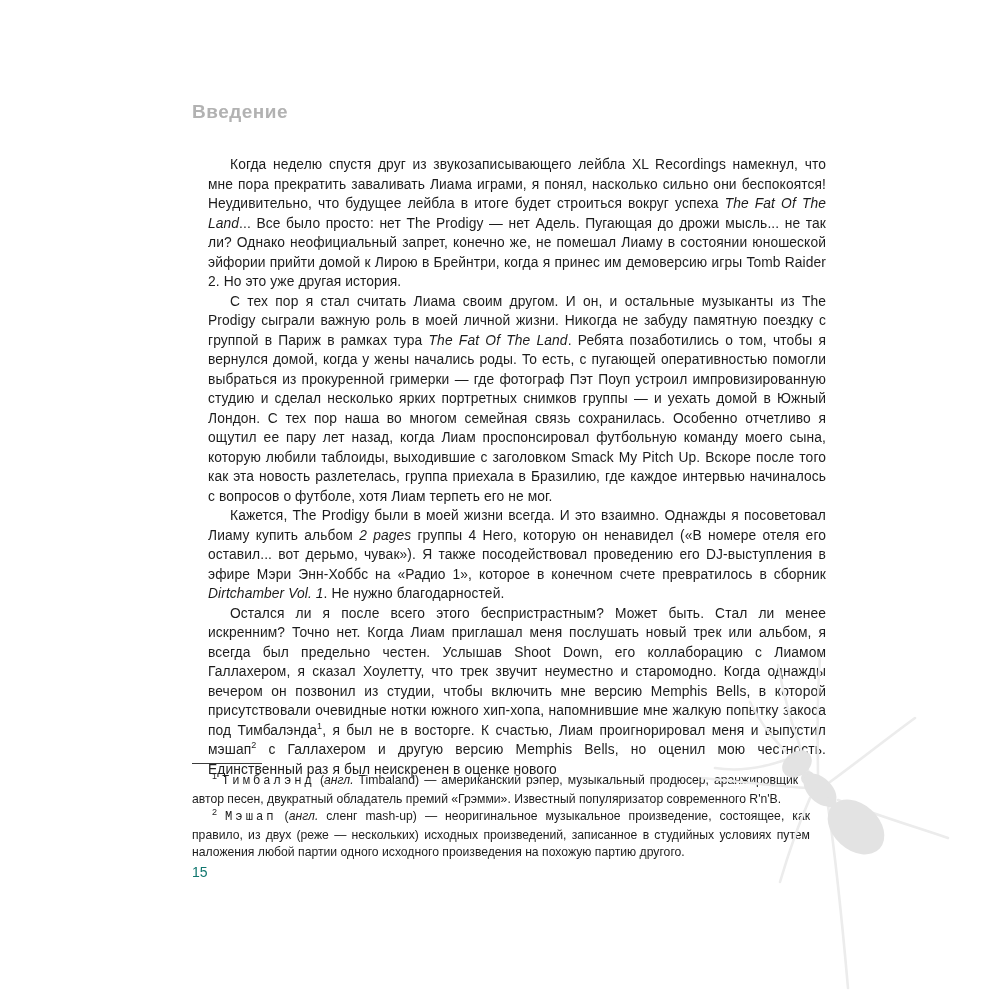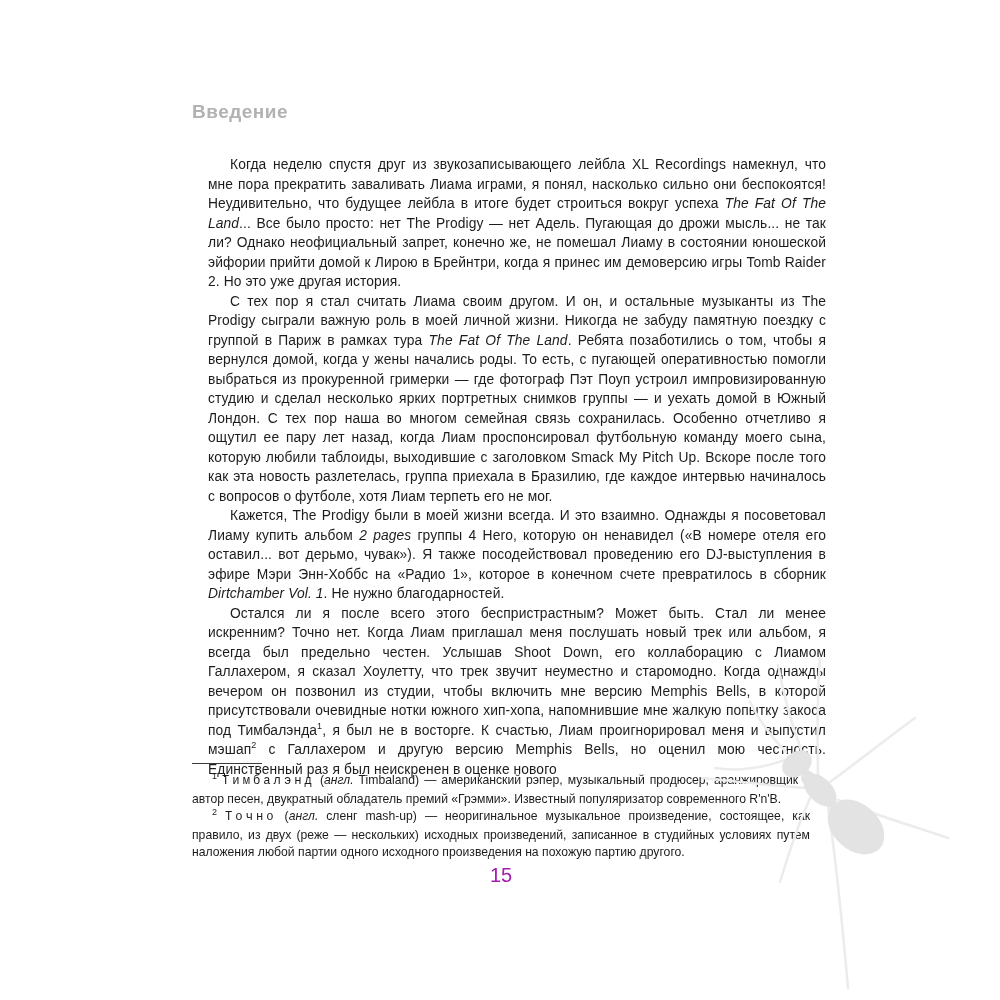--- a/index.html
+++ b/index.html
@@ -46,23 +46,23 @@
     border: 0;
     border-top: 1.3px solid #3a3a3a;
     margin: 0 0 8px 0;
   }
   .footnotes p { margin: 0; text-indent: 20px; }
   .spaced { letter-spacing: 3px; font-family: Liberation Mono, monospace; }
   em { font-style: italic; }
   .page-number {
     position: absolute;
     top: 864px; left: 192px; width: 618px;
-    text-align: center;
-    font-size: 20px;
-    color: #a21caf;
+    text-align: left;
+    font-size: 14px;
+    color: #0f766e;
   }
   .ant-wrap {
     position: absolute;
     top: 610px; left: 690px;
     width: 320px; height: 400px;
     pointer-events: none;
   }
 </style>
 </head>
 <body>
@@ -73,21 +73,21 @@
     <p><span>Когда неделю спустя друг из звукозаписывающего лейбла XL Recordings намекнул, что мне пора прекратить заваливать Лиама играми, я понял, насколько сильно они беспокоятся! Неудивительно, что будущее лейбла в итоге будет строиться вокруг успеха </span><em>The Fat Of The Land</em><span>... Все было просто: нет The Prodigy — нет Адель. Пугающая до дрожи мысль... не так ли? Однако неофициальный запрет, конечно же, не помешал Лиаму в состоянии юношеской эйфории прийти домой к Лирою в Брейнтри, когда я принес им демоверсию игры Tomb Raider 2. Но это уже другая история.</span></p>
     <p><span>С тех пор я стал считать Лиама своим другом. И он, и остальные музыканты из The Prodigy сыграли важную роль в моей личной жизни. Никогда не забуду памятную поездку с группой в Париж в рамках тура </span><em>The Fat Of The Land</em><span>. Ребята позаботились о том, чтобы я вернулся домой, когда у жены начались роды. То есть, с пугающей оперативностью помогли выбраться из прокуренной гримерки — где фотограф Пэт Поуп устроил импровизированную студию и сделал несколько ярких портретных снимков группы — и уехать домой в Южный Лондон. С тех пор наша во многом семейная связь сохранилась. Особенно отчетливо я ощутил ее пару лет назад, когда Лиам проспонсировал футбольную команду моего сына, которую любили таблоиды, выходившие с заголовком Smack My Pitch Up. Вскоре после того как эта новость разлетелась, группа приехала в Бразилию, где каждое интервью начиналось с вопросов о футболе, хотя Лиам терпеть его не мог.</span></p>
     <p><span>Кажется, The Prodigy были в моей жизни всегда. И это взаимно. Однажды я посоветовал Лиаму купить альбом </span><em>2 pages</em><span> группы 4 Hero, которую он ненавидел («В номере отеля его оставил... вот дерьмо, чувак»). Я также посодействовал проведению его DJ-выступления в эфире Мэри Энн-Хоббс на «Радио 1», которое в конечном счете превратилось в сборник </span><em>Dirtchamber Vol. 1</em><span>. Не нужно благодарностей.</span></p>
     <p><span>Остался ли я после всего этого беспристрастным? Может быть. Стал ли менее искренним? Точно нет. Когда Лиам приглашал меня послушать новый трек или альбом, я всегда был предельно честен. Услышав Shoot Down, его коллаборацию с Лиамом Галлахером, я сказал Хоулетту, что трек звучит неуместно и старомодно. Когда однажды вечером он позвонил из студии, чтобы включить мне версию Memphis Bells, в которой присутствовали очевидные нотки южного хип-хопа, напомнившие мне жалкую попытку закоса под Тимбалэнда</span><sup>1</sup><span>, я был не в восторге. К счастью, Лиам проигнорировал меня и выпустил мэшап</span><sup>2</sup><span> с Галлахером и другую версию Memphis Bells, но оценил мою честность. Единственный раз я был неискренен в оценке нового</span></p>
   </div>
 
 <div class="footnotes">
   <hr class="footnote-rule">
   <div>
       <p><sup>1</sup> <span class="spaced">Тимбалэнд</span><span> (</span><em>англ.</em><span> Timbaland) — американский рэпер, музыкальный продюсер, аранжировщик и автор песен, двукратный обладатель премий «Грэмми». Известный популяризатор современного R'n'B.</span></p>
-      <p><sup>2</sup> <span class="spaced">Точно</span><span> (</span><em>англ.</em><span> сленг mash-up) — неоригинальное музыкальное произведение, состоящее, как правило, из двух (реже — нескольких) исходных произведений, записанное в студийных условиях путем наложения любой партии одного исходного произведения на похожую партию другого.</span></p>
+      <p><sup>2</sup> <span class="spaced">Мэшап</span><span> (</span><em>англ.</em><span> сленг mash-up) — неоригинальное музыкальное произведение, состоящее, как правило, из двух (реже — нескольких) исходных произведений, записанное в студийных условиях путем наложения любой партии одного исходного произведения на похожую партию другого.</span></p>
     </div>
 </div>
 
 <div class="page-number">15</div>
 
 <div class="ant-wrap">
   <svg width="320" height="400" viewBox="0 0 320 400" xmlns="http://www.w3.org/2000/svg">
     <g id="ant-legs" stroke="#ececec" stroke-width="2.6" fill="none" stroke-linecap="round">
       <path d="M 120,166 C 108,130 96,100 88,55"></path>
       <path d="M 128,168 C 128,135 126,100 130,48"></path>

